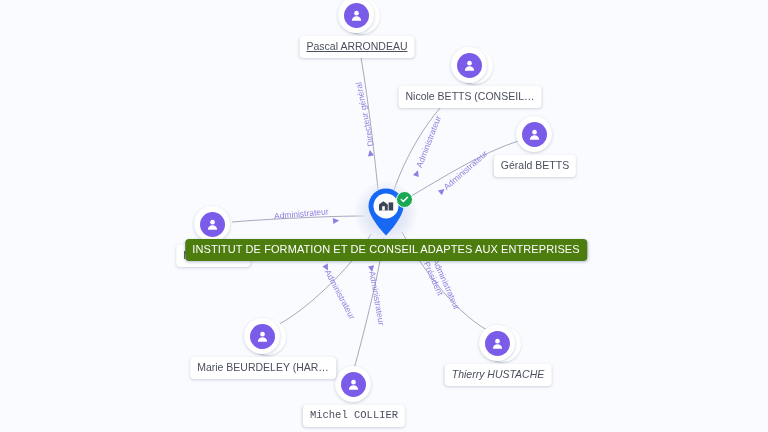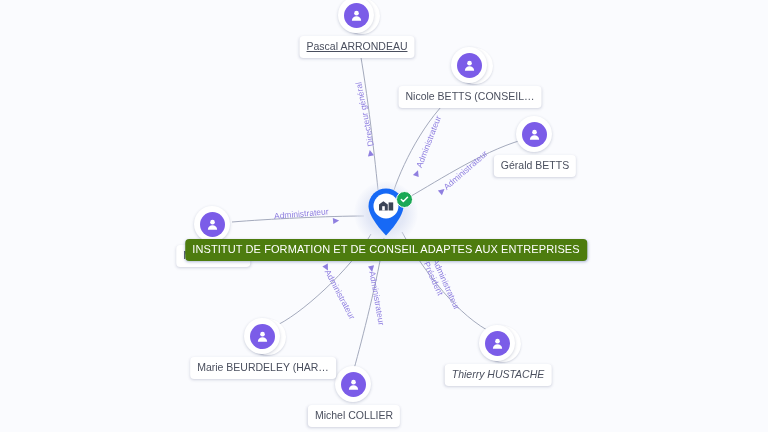--- a/index.html
+++ b/index.html
@@ -246,21 +246,21 @@
         <div class="avatar-wrap">
           <div class="avatar">
             <div class="avatar-inner" style="background: rgb(123, 92, 232);">
               <svg viewBox="0 0 24 24" width="15" height="15">
                 <circle cx="12" cy="8.2" r="3.7" fill="#ffffff"></circle>
                 <path d="M4.6 20.5 C4.6 15.6 8.0 13.2 12 13.2 C16 13.2 19.4 15.6 19.4 20.5 Z" fill="#ffffff"></path>
               </svg>
             </div>
           </div>
         </div>
-        <div class="node-label" style="color: rgb(74, 79, 94);">Michel COLLIER</div>
+        <div class="node-label" style="color: rgb(74, 79, 94); font-family: Liberation Mono, monospace;">Michel COLLIER</div>
       </div>
       <div class="node" style="left: 263px; top: 337px;">
         <div class="avatar-wrap">
           <div class="stack-c s3"></div>
           <div class="stack-c s2"></div>
           <div class="avatar">
             <div class="avatar-inner" style="background: rgb(123, 92, 232);">
               <svg viewBox="0 0 24 24" width="15" height="15">
                 <circle cx="12" cy="8.2" r="3.7" fill="#ffffff"></circle>
                 <path d="M4.6 20.5 C4.6 15.6 8.0 13.2 12 13.2 C16 13.2 19.4 15.6 19.4 20.5 Z" fill="#ffffff"></path>

